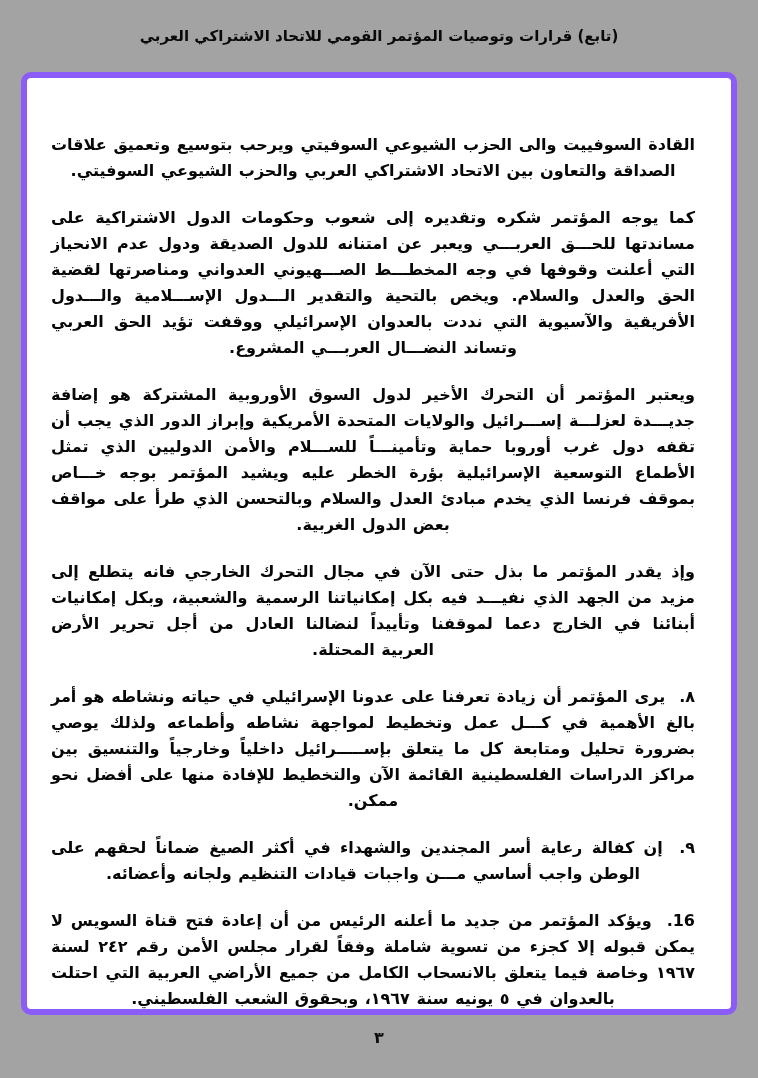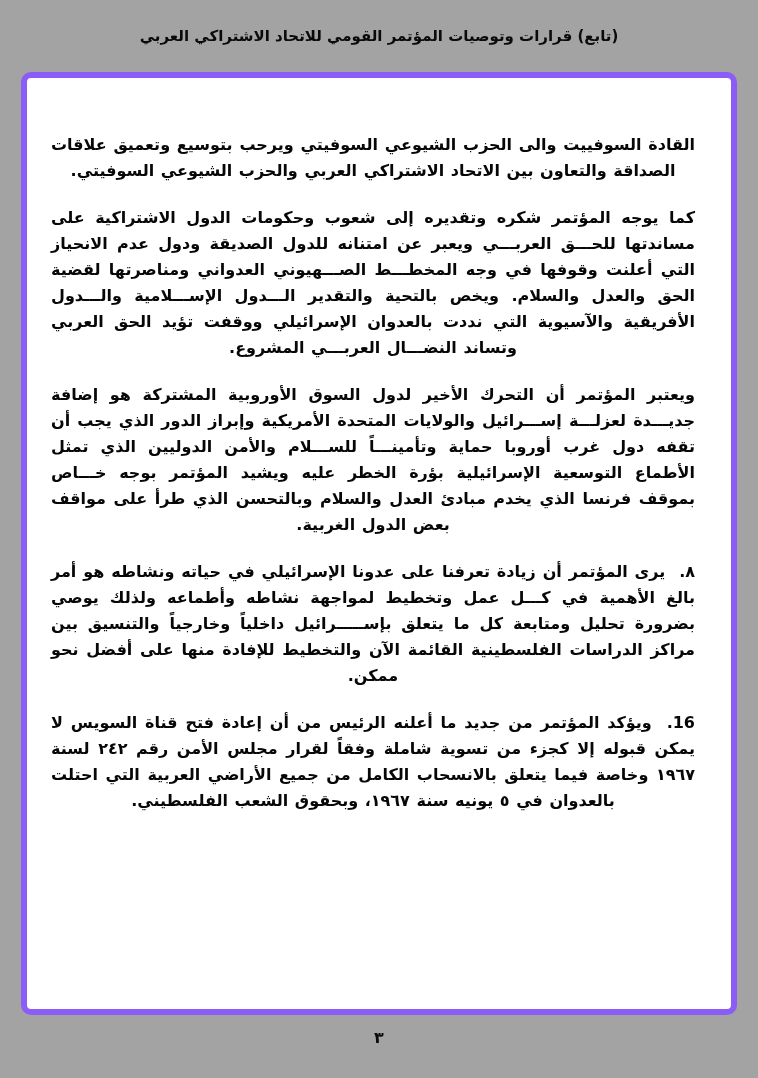--- a/index.html
+++ b/index.html
@@ -65,20 +65,22 @@
 
 <div class="page">
 
   <div class="doc-header">(تابع) قرارات وتوصيات المؤتمر القومي للاتحاد الاشتراكي العربي</div>
 
   <div class="doc-frame">
     <div>
         <p class="para">القادة السوفييت والى الحزب الشيوعي السوفيتي ويرحب بتوسيع وتعميق علاقات الصداقة والتعاون بين الاتحاد الاشتراكي العربي والحزب الشيوعي السوفيتي.</p>
         <p class="para">كما يوجه المؤتمر شكره وتقديره إلى شعوب وحكومات الدول الاشتراكية على مساندتها للحـــق العربـــي ويعبر عن امتنانه للدول الصديقة ودول عدم الانحياز التي أعلنت وقوفها في وجه المخطـــط الصـــهيوني العدواني ومناصرتها لقضية الحق والعدل والسلام. ويخص بالتحية والتقدير الـــدول الإســـلامية والـــدول الأفريقية والآسيوية التي نددت بالعدوان الإسرائيلي ووقفت تؤيد الحق العربي وتساند النضـــال العربـــي المشروع.</p>
         <p class="para">ويعتبر المؤتمر أن التحرك الأخير لدول السوق الأوروبية المشتركة هو إضافة جديـــدة لعزلـــة إســـرائيل والولايات المتحدة الأمريكية وإبراز الدور الذي يجب أن تقفه دول غرب أوروبا حماية وتأمينـــاً للســـلام والأمن الدوليين الذي تمثل الأطماع التوسعية الإسرائيلية بؤرة الخطر عليه ويشيد المؤتمر بوجه خـــاص بموقف فرنسا الذي يخدم مبادئ العدل والسلام وبالتحسن الذي طرأ على مواقف بعض الدول الغربية.</p>
+        <p class="para">وإذ يقدر المؤتمر ما بذل حتى الآن في مجال التحرك الخارجي فانه يتطلع إلى مزيد من الجهد الذي نفيـــد فيه بكل إمكانياتنا الرسمية والشعبية، وبكل إمكانيات أبنائنا في الخارج دعما لموقفنا وتأييداً لنضالنا العادل من أجل تحرير الأرض العربية المحتلة.</p>
         <p class="para"><span class="num">٨.</span> يرى المؤتمر أن زيادة تعرفنا على عدونا الإسرائيلي في حياته ونشاطه هو أمر بالغ الأهمية في كـــل عمل وتخطيط لمواجهة نشاطه وأطماعه ولذلك يوصي بضرورة تحليل ومتابعة كل ما يتعلق بإســـــرائيل داخلياً وخارجياً والتنسيق بين مراكز الدراسات الفلسطينية القائمة الآن والتخطيط للإفادة منها على أفضل نحو ممكن.</p>
+        <p class="para"><span class="num">٩.</span> إن كفالة رعاية أسر المجندين والشهداء في أكثر الصيغ ضماناً لحقهم على الوطن واجب أساسي مـــن واجبات قيادات التنظيم ولجانه وأعضائه.</p>
         <p class="para"><span class="num">16.</span> ويؤكد المؤتمر من جديد ما أعلنه الرئيس من أن إعادة فتح قناة السويس لا يمكن قبوله إلا كجزء من تسوية شاملة وفقاً لقرار مجلس الأمن رقم ٢٤٢ لسنة ١٩٦٧ وخاصة فيما يتعلق بالانسحاب الكامل من جميع الأراضي العربية التي احتلت بالعدوان في ٥ يونيه سنة ١٩٦٧، وبحقوق الشعب الفلسطيني.</p>
       </div>
   </div>
 
   <div class="doc-footer">٣</div>
 
 </div>
 
 </body></html>

